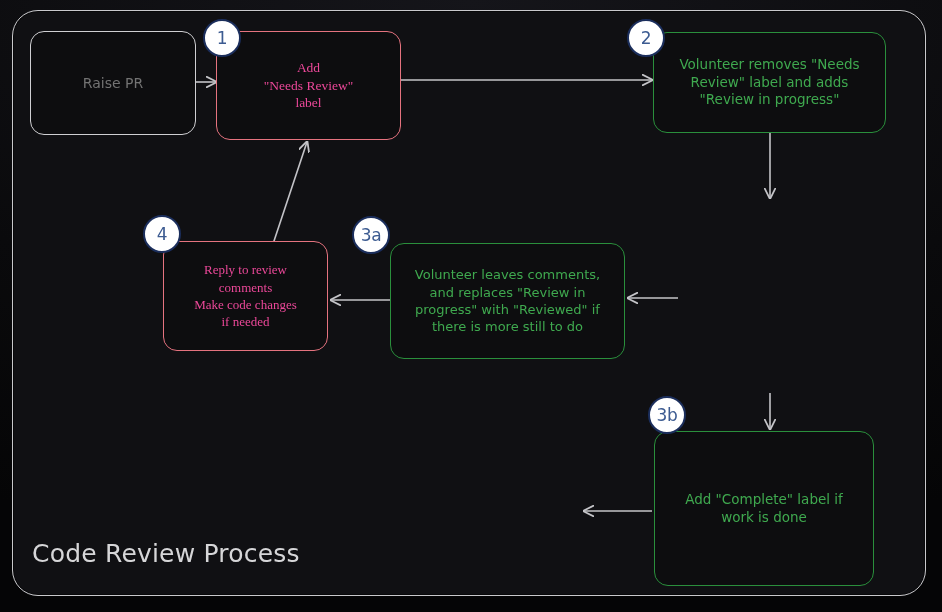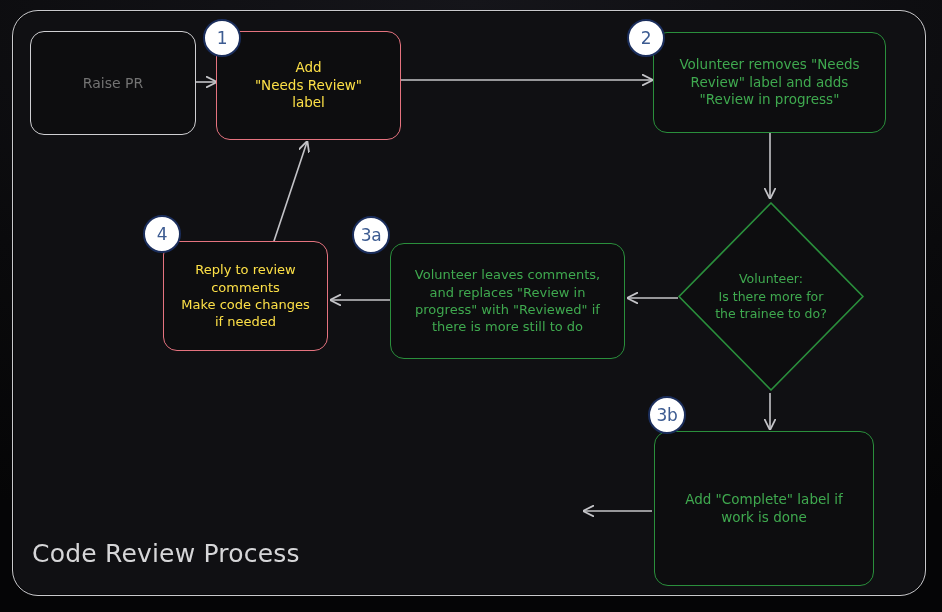--- a/index.html
+++ b/index.html
@@ -62,21 +62,21 @@
     text-align: center;
     border-width: 1.7px;
     border-style: solid;
     border-radius: 14px;
     background: #0d0d0f;
     line-height: 1.33;
     white-space: pre-line;
     padding: 4px 10px;
   }
   .node.neutral { border-color: #cfcfd2; color: #737373; }
-  .node.red     { border-color: #e5737f; color: #fde047; }
+  .node.red     { border-color: #e5737f; color: #ec4899; font-family: Liberation Serif, serif; }
   .node.green   { border-color: #2a8f3c; color: #3fa94f; }
 
   
   .diamond-wrap {
     position: absolute;
   }
   .diamond-shape {
     position: absolute;
     left: 0; top: 0;
     width: 100%; height: 100%;
@@ -150,28 +150,20 @@
   <div class="node red" style="left:216px; top:31px; width:185px; height:109px; font-size:13.5px;">Add
 "Needs Review"
 label</div>
   <div class="badge" style="left:203px; top:19px;">1</div>
 
   <div class="node green" style="left:653px; top:32px; width:233px; height:101px; font-size:13.5px;">Volunteer removes "Needs
 Review" label and adds
 "Review in progress"</div>
   <div class="badge" style="left:627px; top:19px;">2</div>
 
-  <div class="diamond-wrap" style="left:676px; top:200px; width:190px; height:193px;">
-    <svg class="diamond-shape" viewBox="0 0 190 193" xmlns="http://www.w3.org/2000/svg">
-      <path d="M 95 3 L 187 96.5 L 95 190 L 3 96.5 Z" fill="#0d0d0f" stroke="#2a8f3c" stroke-width="1.7" stroke-linejoin="round"></path>
-    </svg>
-    <div class="diamond-text">Volunteer:
-Is there more for
-the trainee to do?</div>
-  </div>
 
   <div class="node green" style="left:390px; top:243px; width:235px; height:116px; font-size:13px;">Volunteer leaves comments,
 and replaces "Review in
 progress" with "Reviewed" if
 there is more still to do</div>
   <div class="badge" style="left:352px; top:216px;text-align:center;">3a</div>
 
   <div class="node red" style="left:163px; top:241px; width:165px; height:110px; font-size:13px;">Reply to review
 comments
 Make code changes

